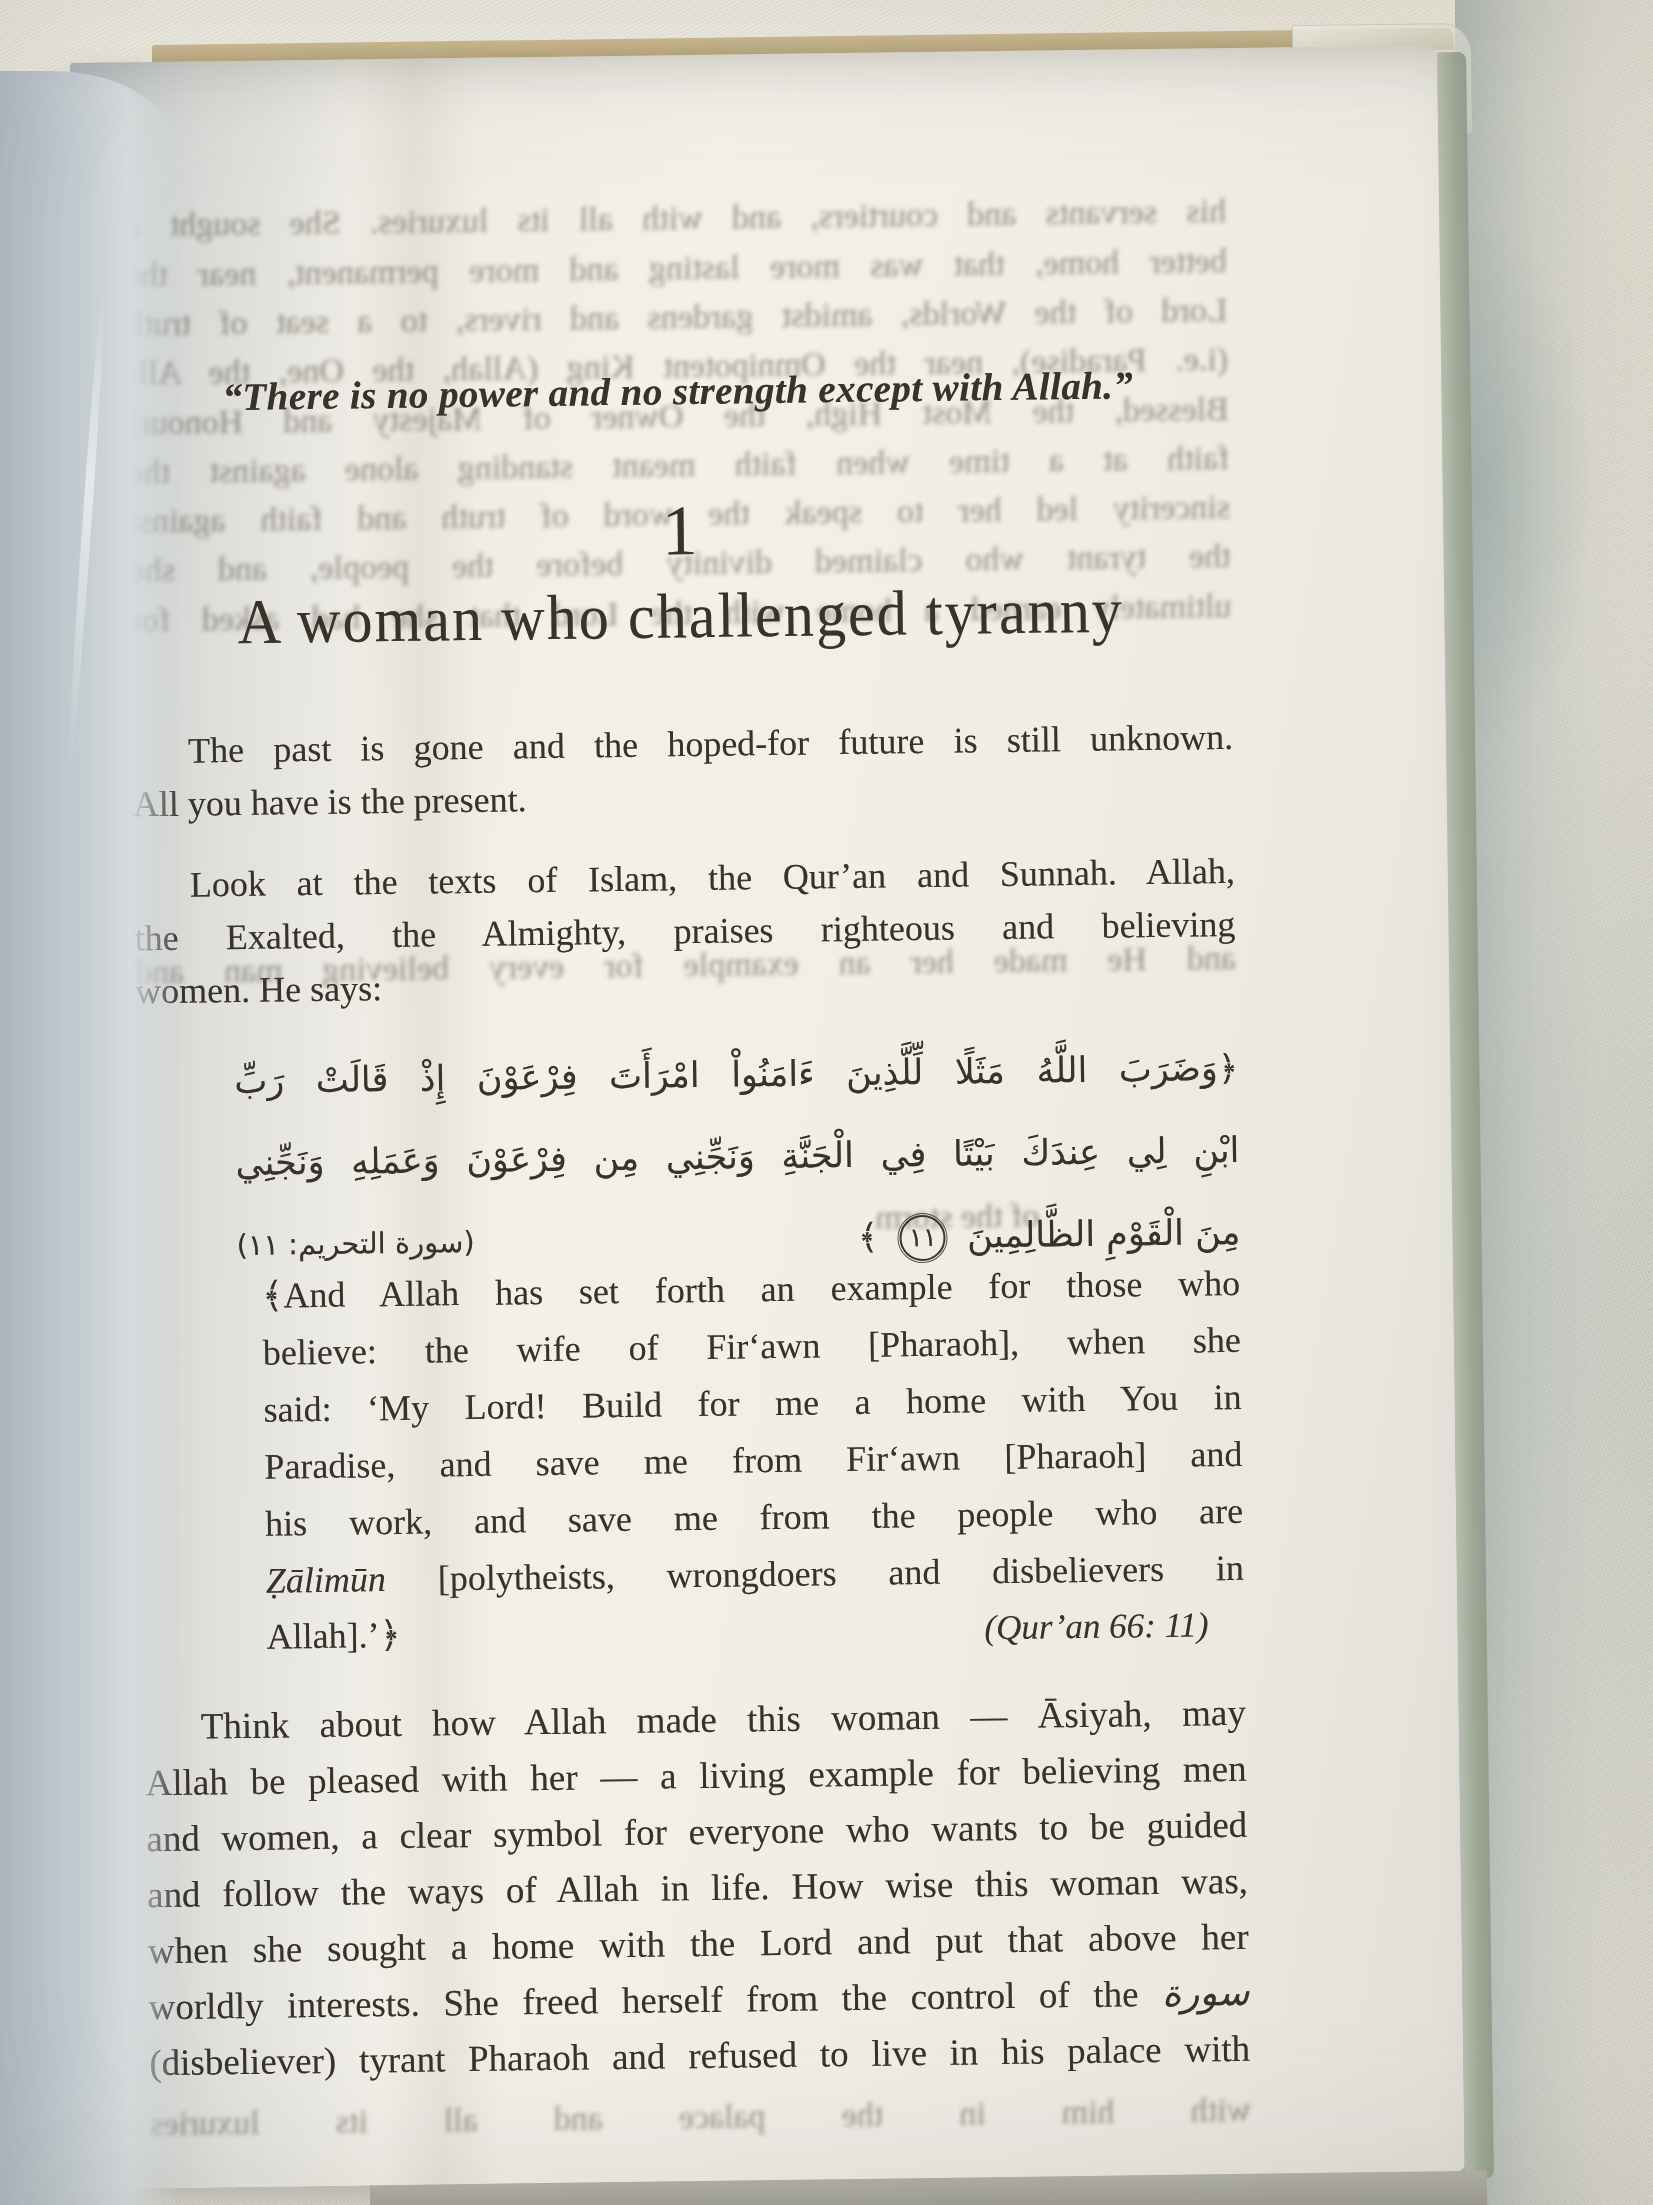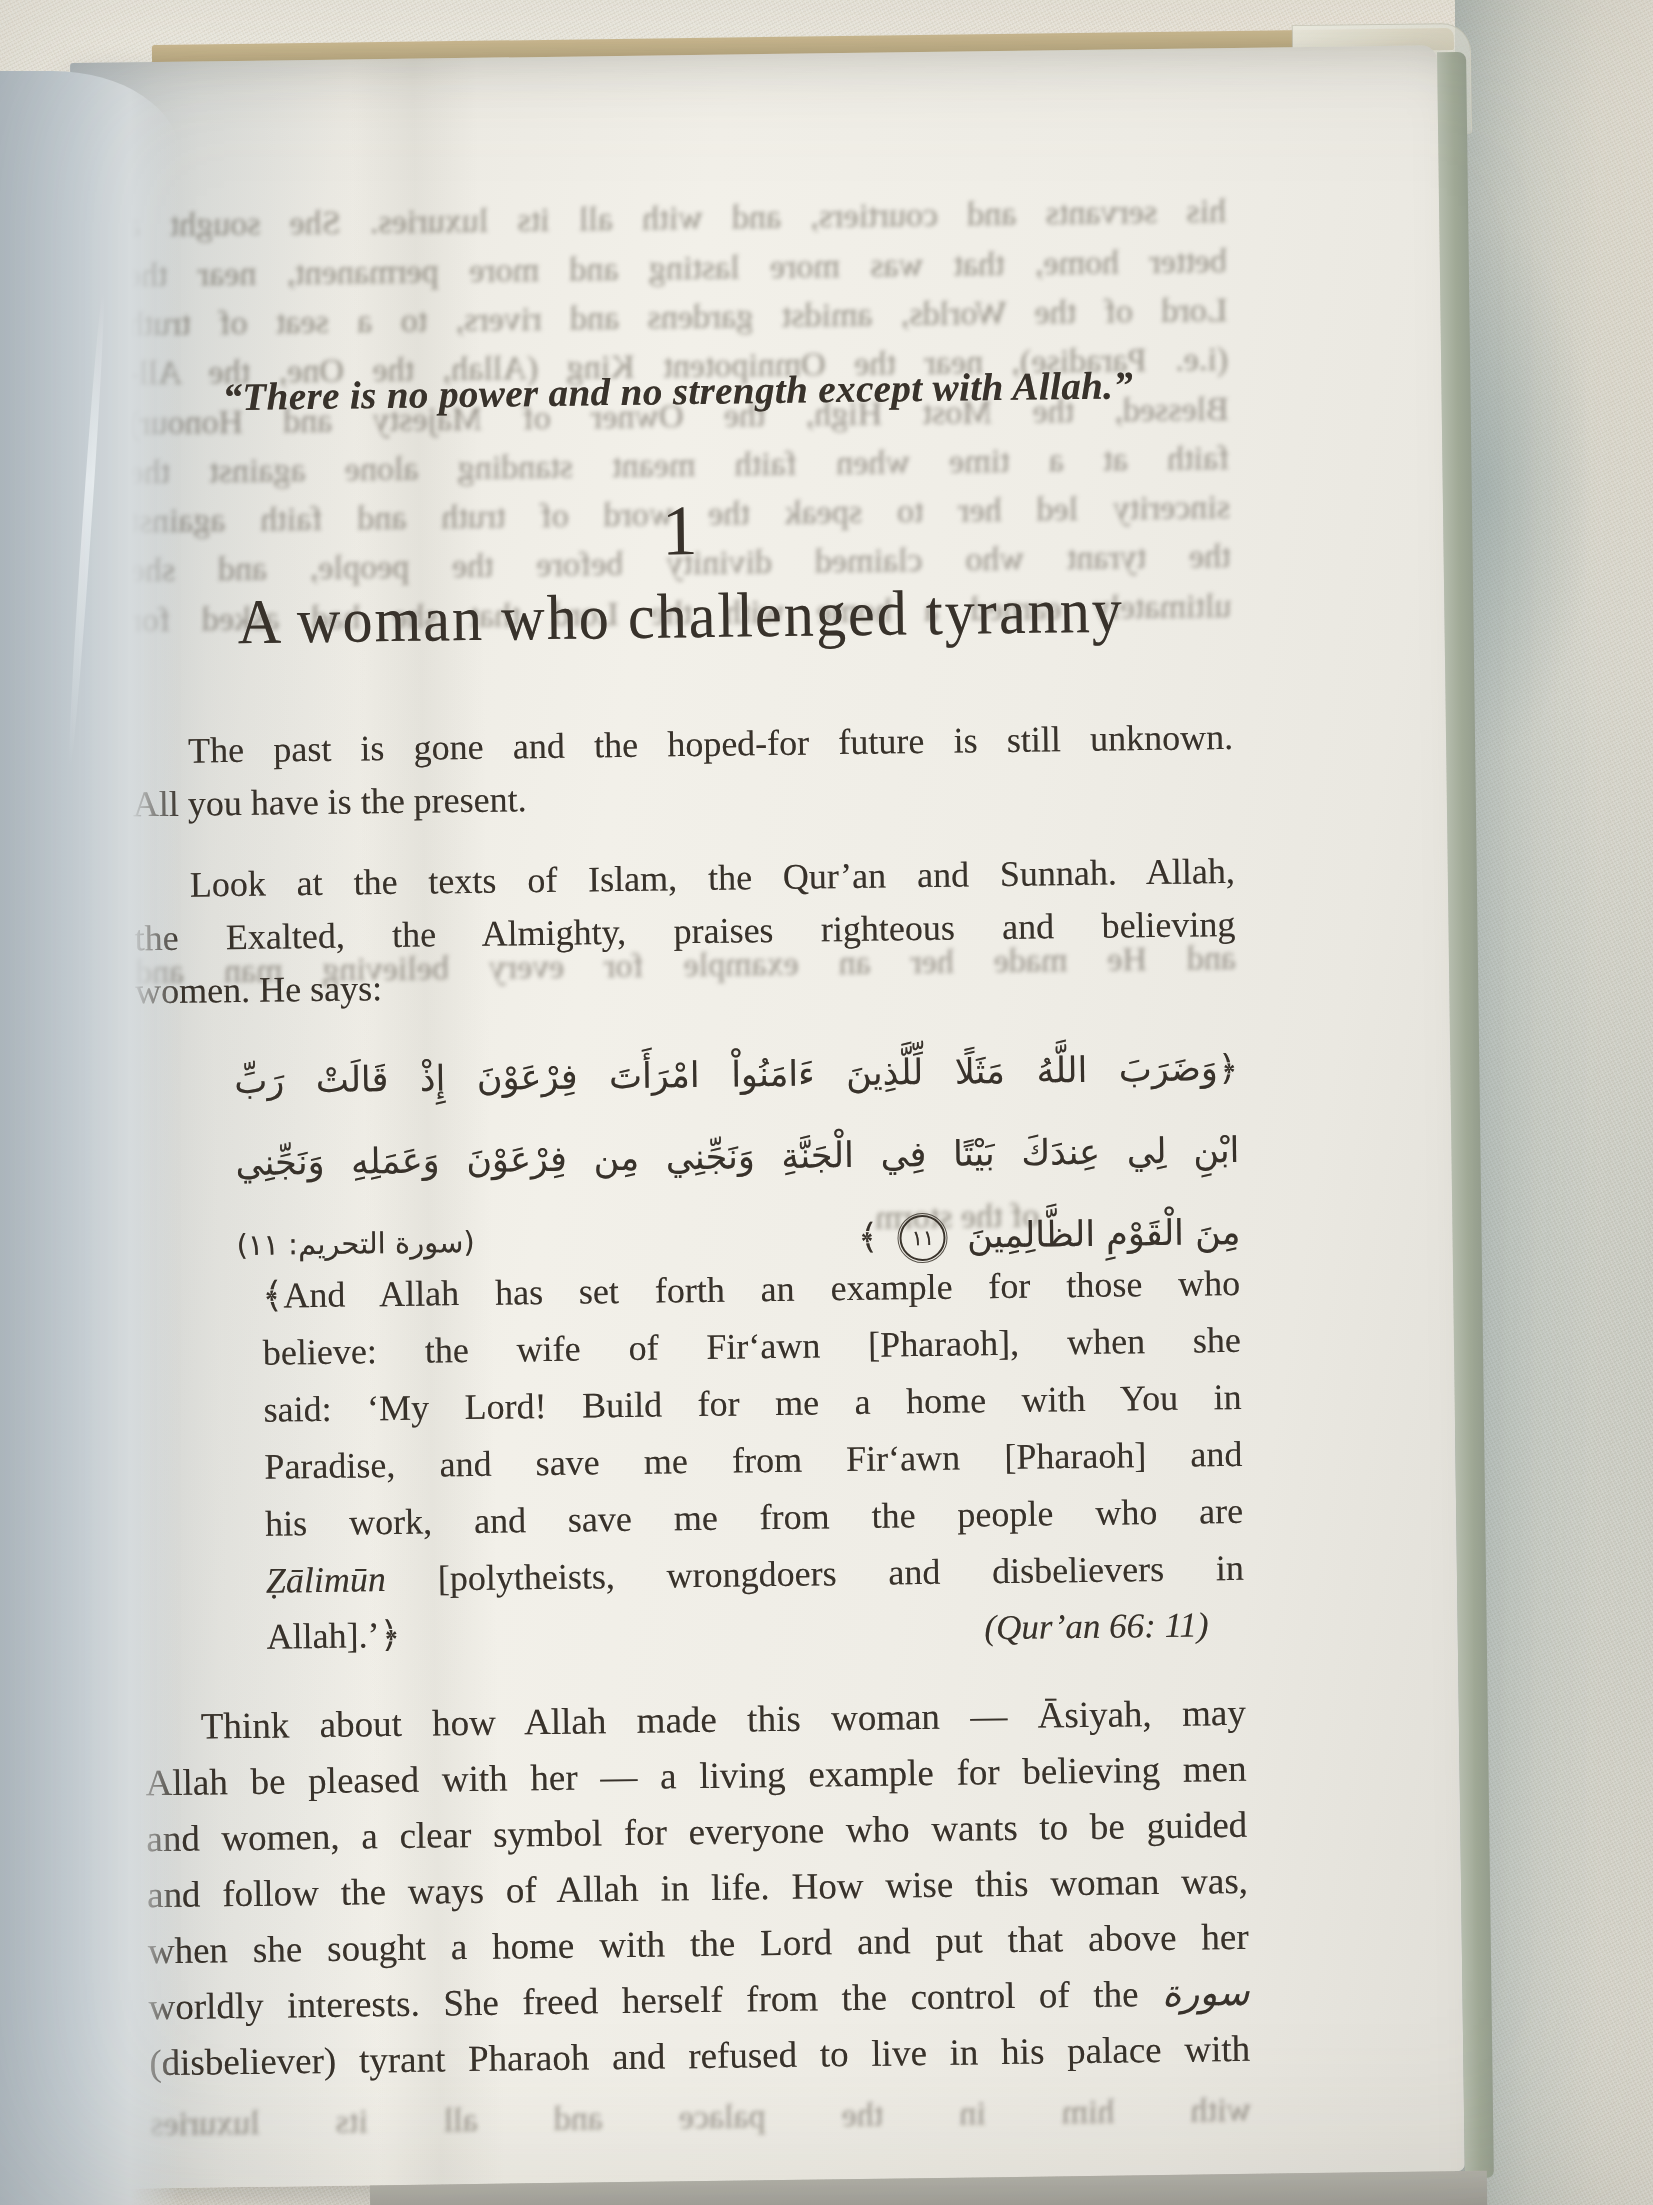--- a/index.html
+++ b/index.html
@@ -61,21 +61,21 @@
   .para3{top:1637px;font-size:37px;line-height:56px;}
 
   .arabic{top:979px;left:98px;width:1004px;direction:rtl;
     font-family:"DejaVu Sans",sans-serif;font-size:35px;line-height:82px;}
   .ar-line{text-align:justify;text-align-last:justify;white-space:nowrap;}
   .ar-line3{display:flex;direction:ltr;justify-content:space-between;align-items:center;height:82px;}
   .sura{font-size:29px;direction:rtl;}
   .ar-end{direction:rtl;white-space:nowrap;}
   .ayah{display:inline-flex;align-items:center;justify-content:center;width:42px;height:42px;
     border:2.1px solid #3a342c;border-radius:50%;outline:1.3px solid rgba(58,52,44,.85);outline-offset:1.7px;
-    font-size:21px;margin:0 10.2px;vertical-align:middle;font-family:Liberation Serif, serif;}
+    font-size:26px;margin:0 10.2px;vertical-align:middle;font-family:Liberation Serif, serif;}
 
   .trans{top:1207px;left:123px;width:978px;font-size:36px;line-height:57px;}
   .citrow{top:1548px;left:123px;width:978px;font-size:36px;line-height:57px;
     display:flex;justify-content:space-between;padding-right:0;}
   .citrow .cite{font-style:italic;font-size:35px;padding-right:36px;}
 
   em{font-style:italic;}
 
   
   .ghost{position:absolute;left:0;width:100%;font-size:34px;color:rgba(100,92,78,.13);

